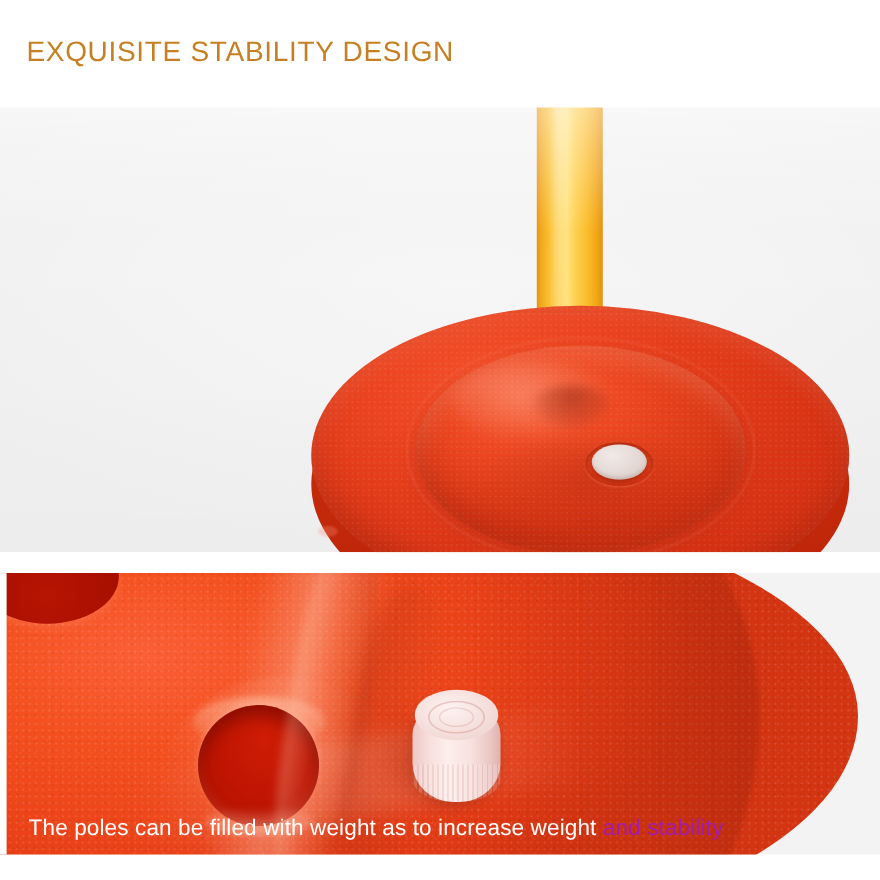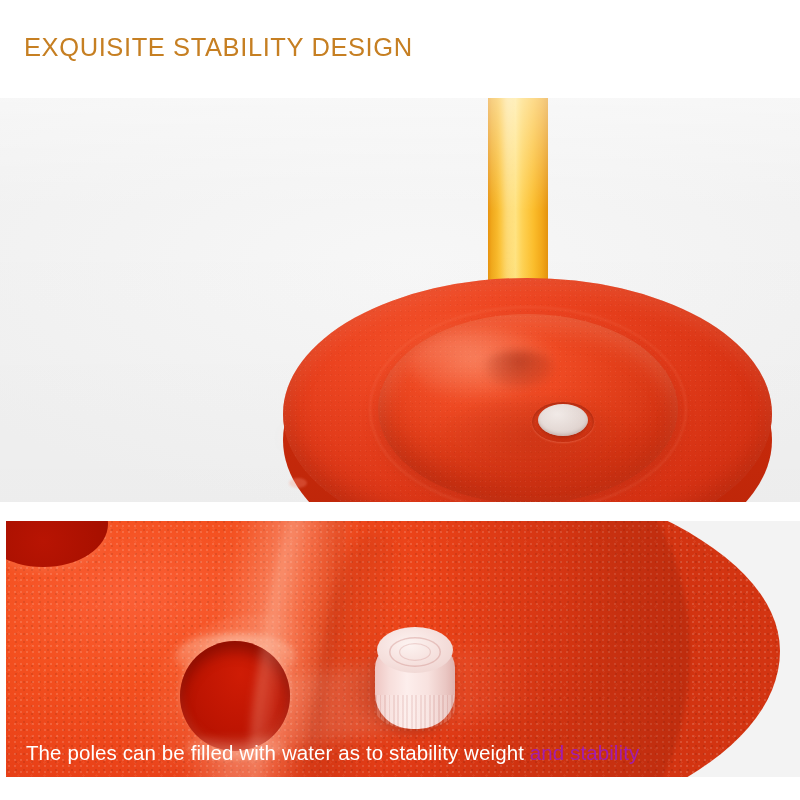--- a/index.html
+++ b/index.html
@@ -370,17 +370,17 @@
 
   <div class="macro-cap-shadow"></div>
   <div class="macro-cap">
     <div class="macro-cap-body"></div>
     <div class="macro-cap-ribs"></div>
     <div class="macro-cap-topface"></div>
     <div class="macro-cap-ring"></div>
     <div class="macro-cap-ring2"></div>
   </div>
 
-  <div class="caption"><span class="on-red">The poles can be filled with water as to stability weight</span><span class="on-light"> and stability</span></div>
+  <div class="caption"><span class="on-red">The poles can be filled with weight as to increase weight</span><span class="on-light"> and stability</span></div>
 
   <div class="bot-bottom-white"></div>
 
 </div>
 
 </body></html>

